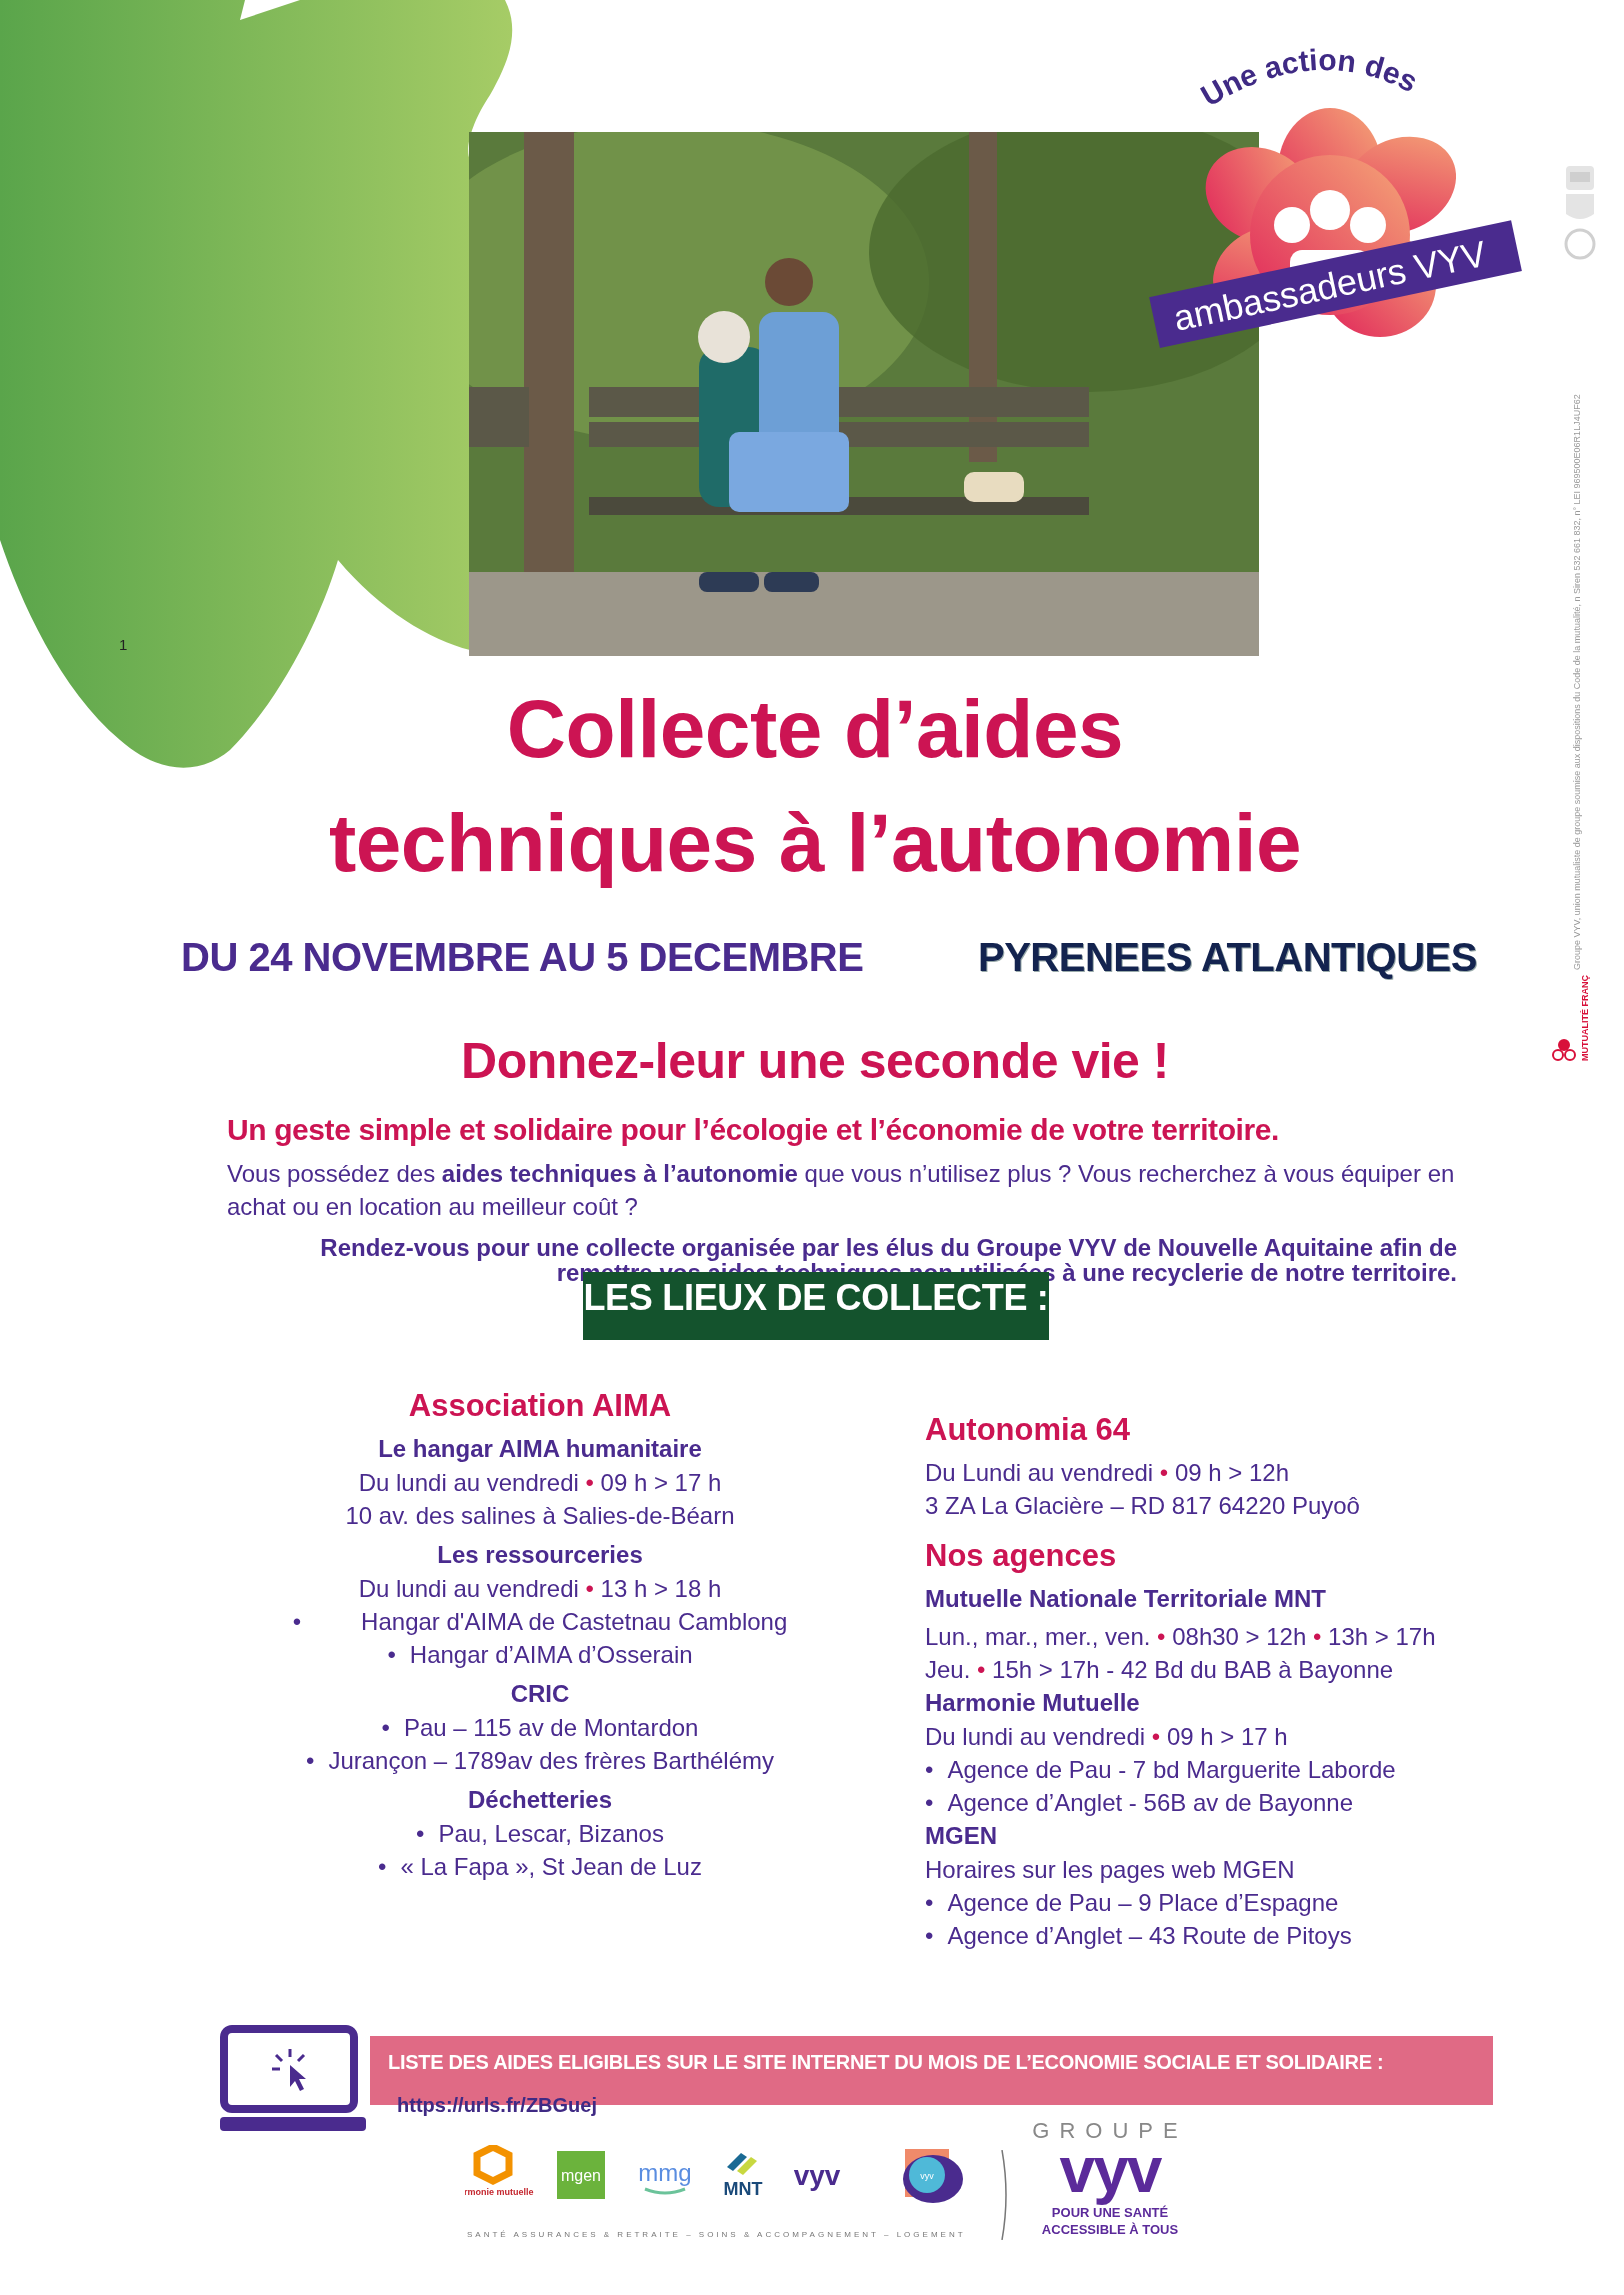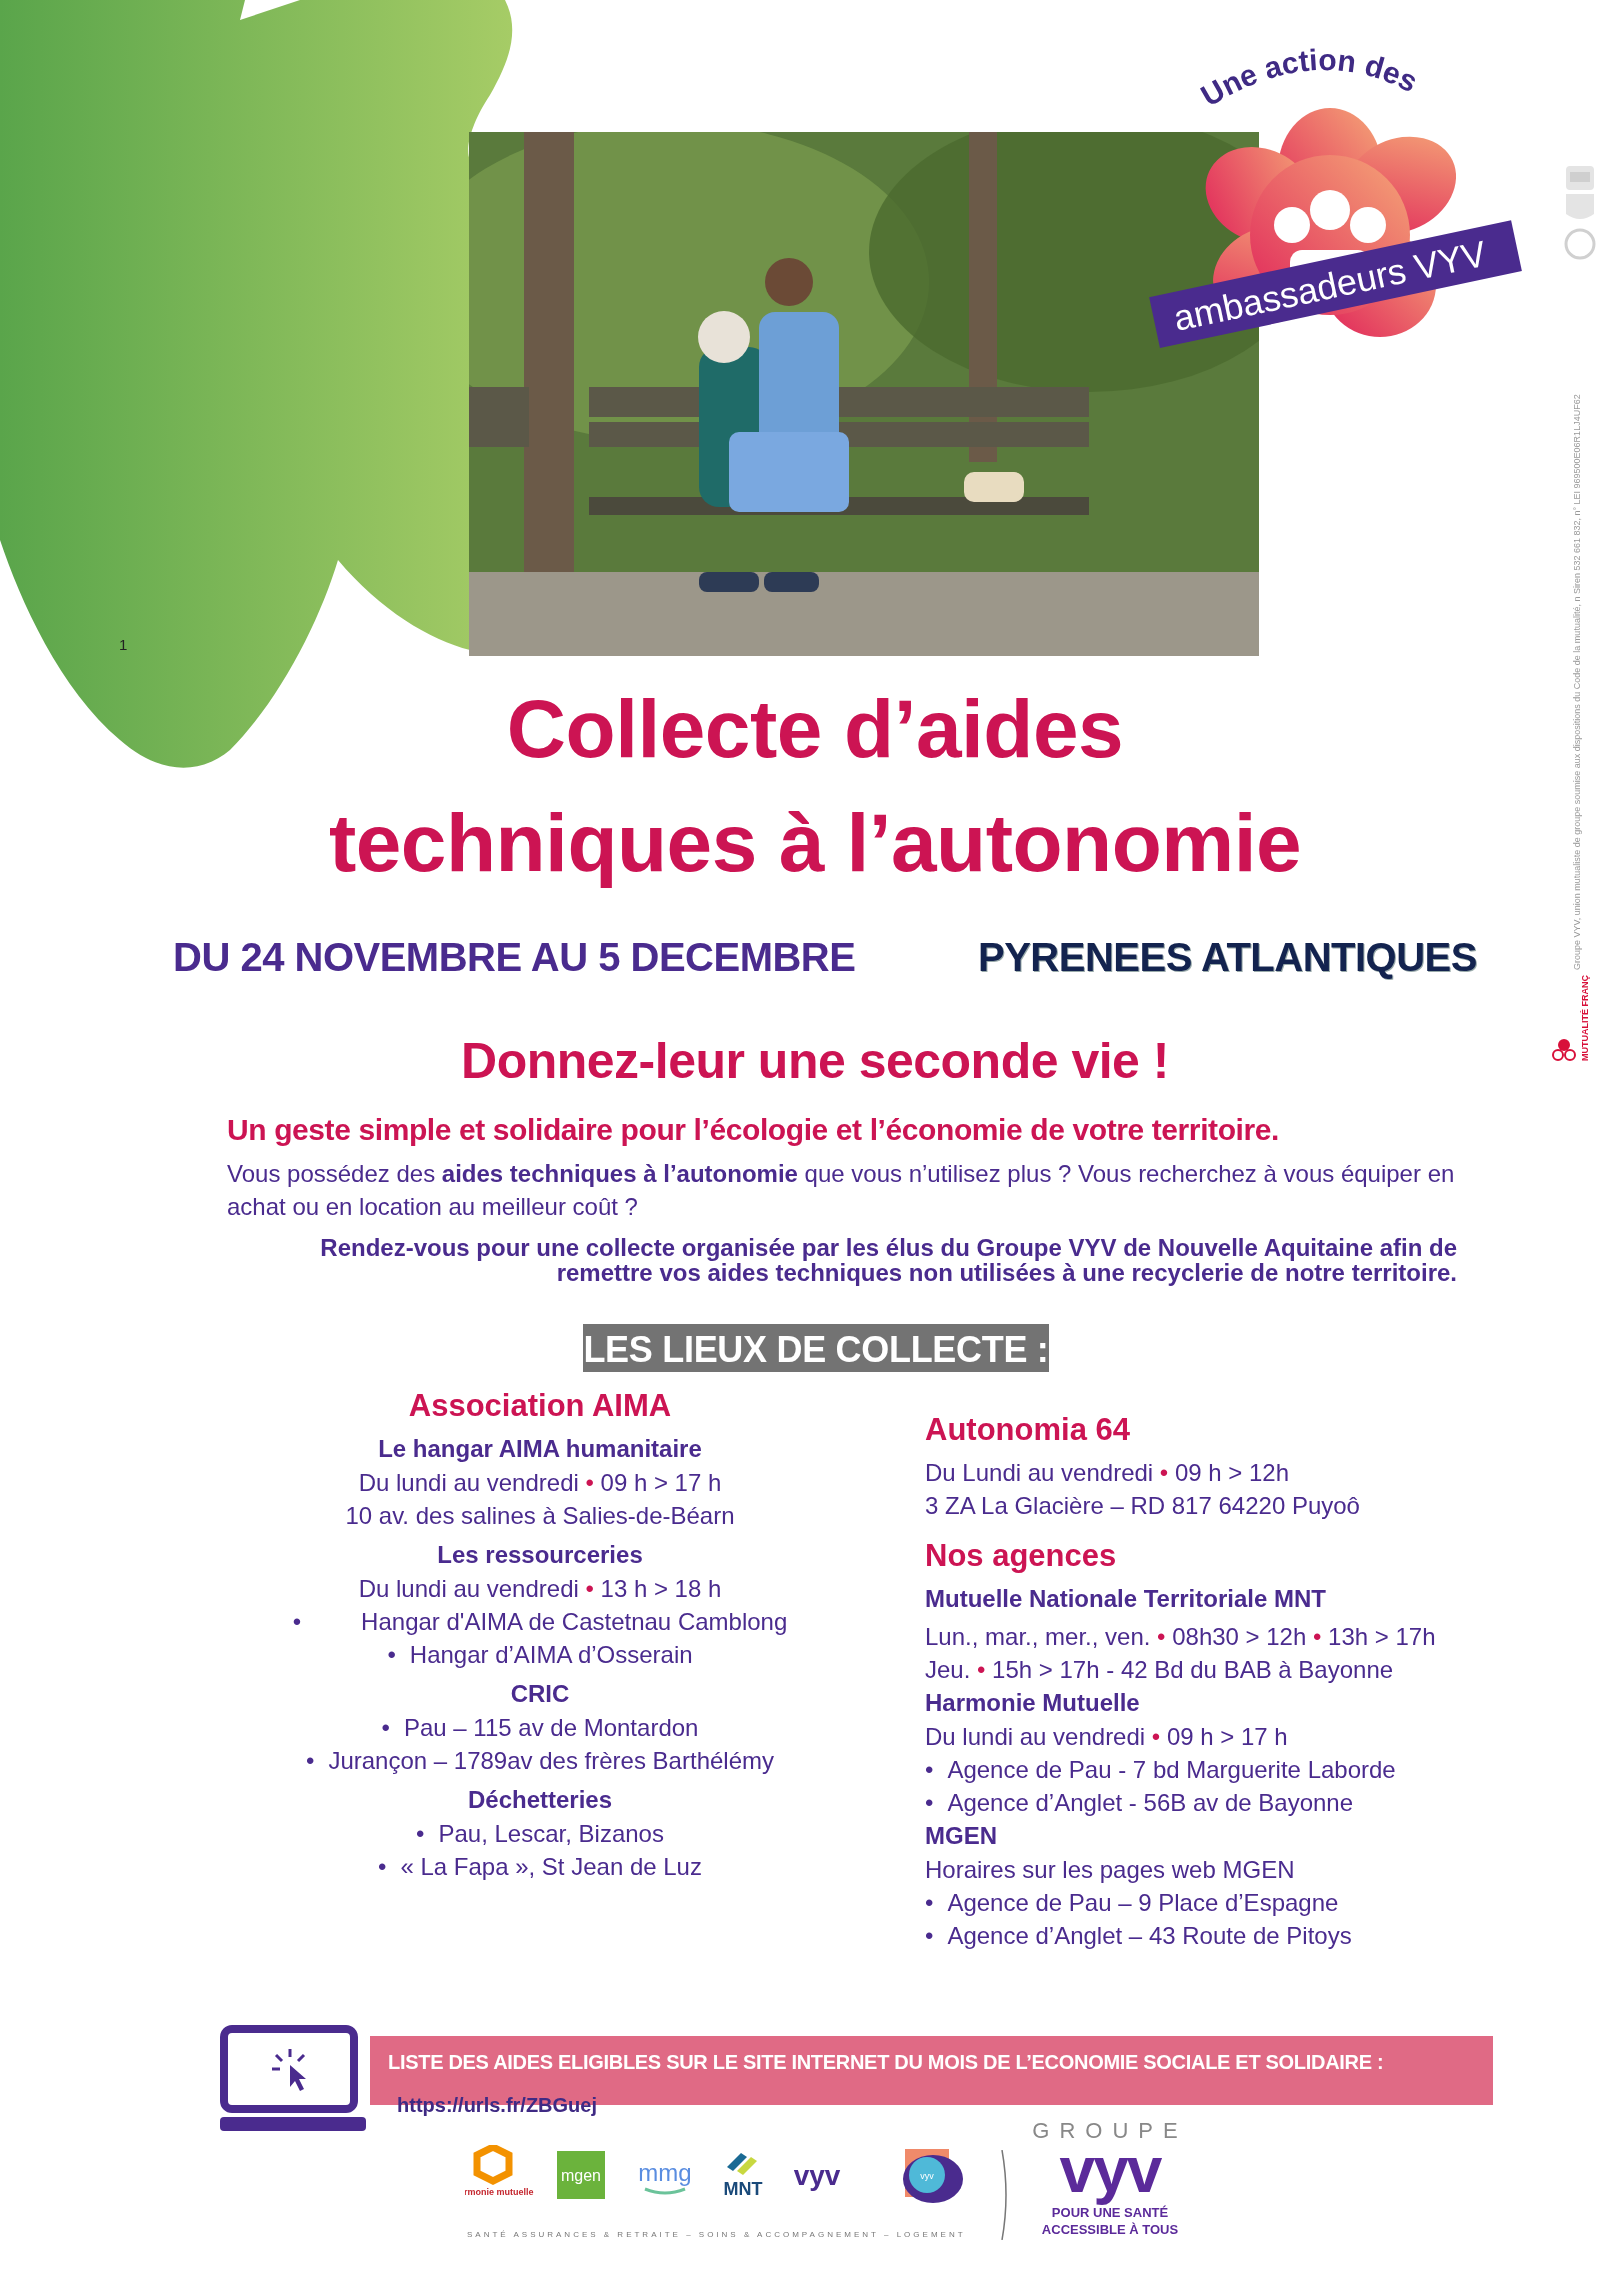--- a/index.html
+++ b/index.html
@@ -37,32 +37,32 @@
 
   
   .title {
     left: 200px; width: 1230px; text-align: center;
     color: #cc1453; font-weight: 700; font-size: 82px; line-height: 1.0;
     letter-spacing: -0.5px;
   }
   .title.l1 { top: 688px; }
   .title.l2 { top: 802px; }
 
-  .dates { left: 173px; top: 935px; font-size: 40px; font-weight: 700; color: #4a2b8e; letter-spacing: -0.5px; }
+  .dates { left: 181px; top: 935px; font-size: 40px; font-weight: 700; color: #4a2b8e; letter-spacing: -0.5px; }
   .region { left: 978px; top: 935px; font-size: 40px; font-weight: 700; color: #13234f; letter-spacing: -0.5px; text-shadow: 1px 1px 0 #9aa; }
 
   .slogan { left: 200px; width: 1230px; top: 1032px; text-align: center; color: #cc1453; font-size: 50px; font-weight: 700; letter-spacing: -0.5px; }
 
   .lede { left: 227px; top: 1113px; font-size: 30px; font-weight: 700; color: #cc1453; letter-spacing: -0.4px; }
   .para1 { left: 227px; top: 1157px; width: 1230px; font-size: 24px; line-height: 33px; color: #4a2b8e; }
   .para1 b { font-weight: 700; }
   .para2 { left: 227px; top: 1235px; width: 1230px; font-size: 24px; line-height: 25px; font-weight: 700; color: #4a2b8e; text-align: right; }
 
   .lieux-banner {
-    left: 583px; top: 1324px; width: 466px; height: 48px; background: #737373;
+    left: 583px; top: 1272px; width: 466px; height: 68px; background: #14532d;
     color: #fff; font-weight: 700; font-size: 36px; line-height: 52px; text-align: center; letter-spacing: -0.3px;
   }
 
   
   .colL { left: 270px; top: 1386px; width: 540px; text-align: center; }
   .colR { left: 925px; top: 1410px; width: 580px; text-align: left; }
   .h-org { color: #cc1453; font-weight: 700; font-size: 31px; line-height: 40px; margin: 0 0 6px 0; }
   .h-sub { color: #4a2b8e; font-weight: 700; font-size: 24px; line-height: 34px; }
   .ln { color: #4a2b8e; font-size: 24px; line-height: 33px; white-space: nowrap; }
   .ln b { font-weight: 400; }

